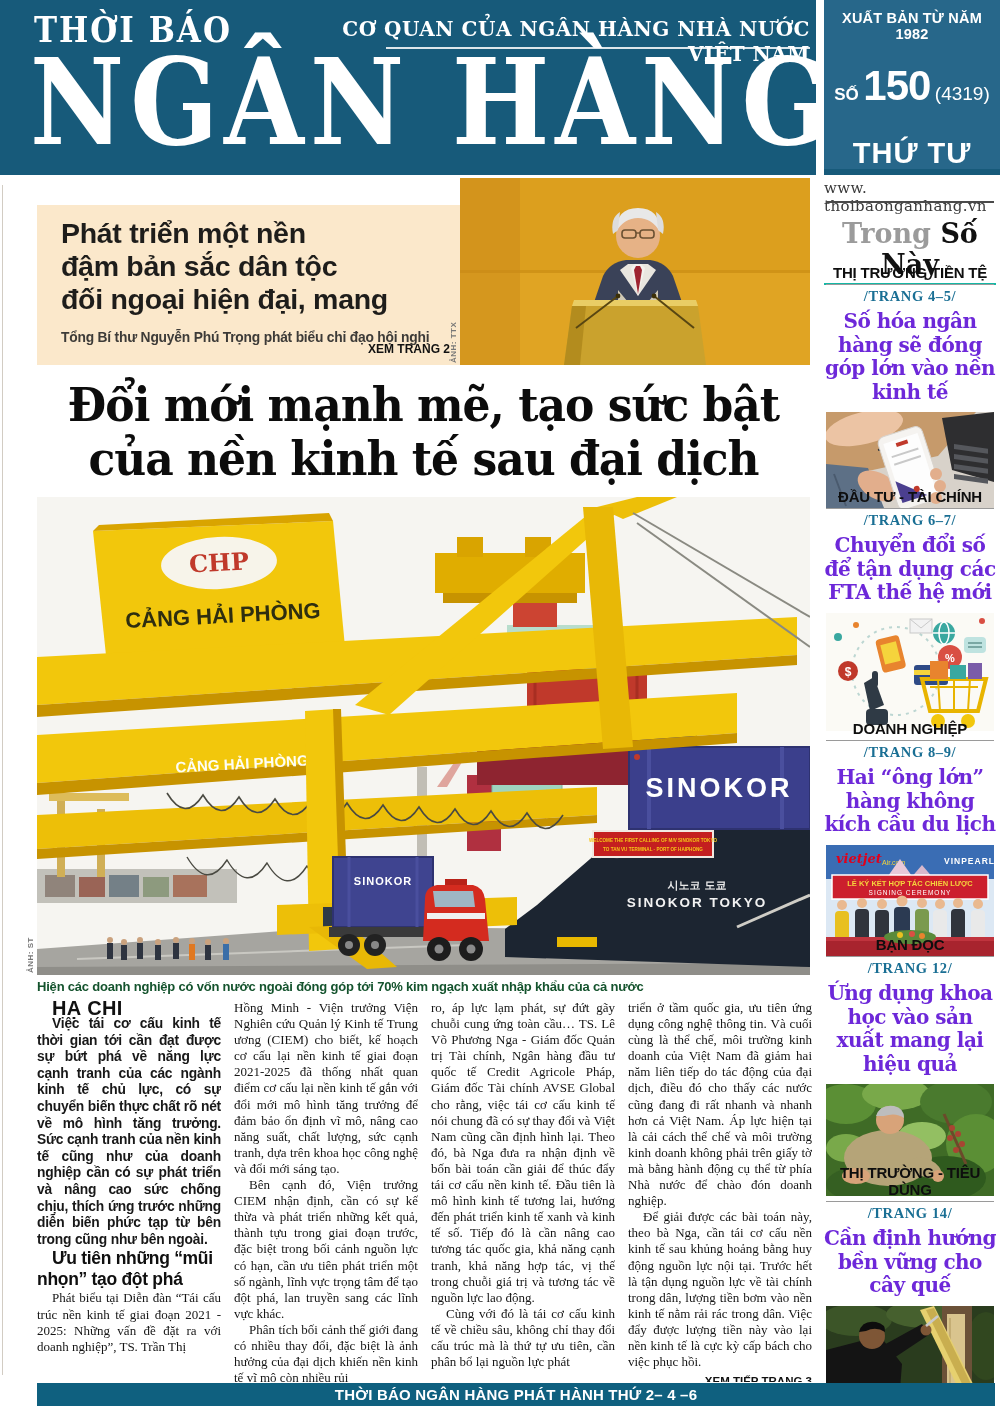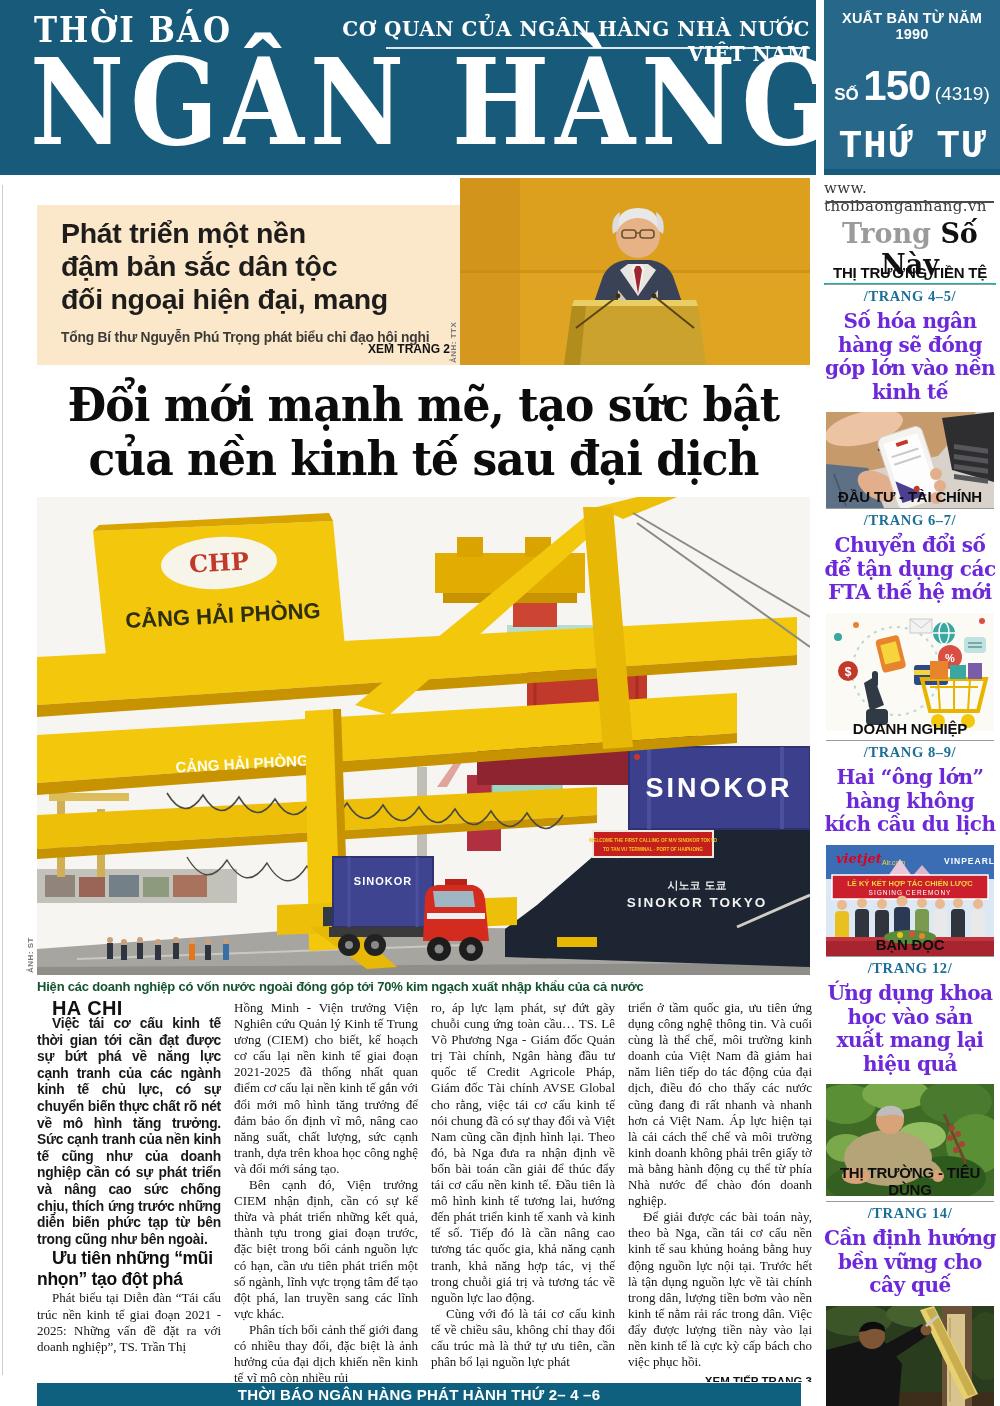--- a/index.html
+++ b/index.html
@@ -16,21 +16,21 @@
   .mast-title2{left:30px;top:40px;color:#fff;font-family:"DejaVu Serif",serif;font-weight:bold;
                font-size:103px;letter-spacing:6px;line-height:108px;transform:scale(1.0,1.16);transform-origin:left top;white-space:nowrap;}
   .mast-org{left:330px;top:16px;width:480px;text-align:right;color:#fff;font-family:"DejaVu Serif",serif;
             font-weight:bold;font-size:20px;letter-spacing:.5px;transform:scaleY(1.05);transform-origin:left top;}
   .mast-org-rule{left:386px;top:47px;width:424px;height:2px;background:rgba(255,255,255,.85);}
   .mr-since{margin-top:10px;font-family:"Liberation Sans",sans-serif;font-weight:bold;font-size:14.5px;letter-spacing:.2px;}
   .mr-issue{margin-top:16px;font-family:"Liberation Sans",sans-serif;line-height:56px;}
   .mr-issue .pre{font-size:17px;font-weight:bold;}
   .mr-issue .num{font-size:42px;font-weight:bold;letter-spacing:-1px;}
   .mr-issue .sub{font-size:19px;}
-  .mr-day{font-family:Liberation Mono, monospace;font-weight:bold;font-size:39px;letter-spacing:1px;margin-top:2px;}
+  .mr-day{font-family:Liberation Sans, sans-serif;font-weight:bold;font-size:29px;letter-spacing:1px;margin-top:14px;}
   .mr-date{font-family:"Liberation Sans",sans-serif;font-size:16.5px;margin-top:6px;letter-spacing:.3px;}
   .mr-price{font-family:"Liberation Sans",sans-serif;font-weight:bold;font-size:15px;margin-top:16px;letter-spacing:.2px;}
 
   .page-edge{left:2px;top:185px;width:1px;height:1190px;background:#d2ccc3;}
 
   
   .website{left:824px;top:179px;width:172px;font-family:"DejaVu Serif",serif;
            font-size:15px;color:#3a3a3a;letter-spacing:.4px;}
   .website-rule{left:826px;top:201px;width:168px;height:2px;background:#4a4a4a;}
   .tsn{left:824px;top:218px;width:172px;text-align:center;}
@@ -79,36 +79,36 @@
   
   .sec{left:824px;width:172px;text-align:center;}
   .sec-cat{font-family:"Liberation Sans",sans-serif;font-weight:bold;font-size:15px;letter-spacing:-.2px;color:#0e0e0e;}
   .sec-rule{height:1px;background:#9a9a9a;margin:3px 2px;}
   .sec-page{font-family:"Liberation Serif",serif;font-weight:bold;font-size:14.5px;color:#1a6f94;letter-spacing:.6px;}
   .sec-headline{margin-top:5px;font-family:"DejaVu Serif",serif;font-weight:bold;font-size:20px;
                 line-height:23.5px;color:#6d28d9;letter-spacing:-.5px;}
   .sec svg{display:block;margin:8px auto 0 auto;}
 
   
-  .footer-bar{left:37px;top:1383px;width:764px;height:23px;background:#0f607f;color:#fff;text-align:center;
+  .footer-bar{left:37px;top:1383px;width:958px;height:23px;background:#0f607f;color:#fff;text-align:center;
               font-family:"Liberation Sans",sans-serif;font-weight:bold;font-size:15px;line-height:23px;letter-spacing:.2px;}
 </style>
 </head>
 <body>
 
 <div class="page">
 
   <div class="abs masthead">
     <div class="abs mast-gap"></div>
     <div class="abs mast-title1">THỜI BÁO</div>
     <div class="abs mast-title2">NGÂN HÀNG</div>
     <div class="abs mast-org">CƠ QUAN CỦA NGÂN HÀNG NHÀ NƯỚC VIỆT NAM</div>
     <div class="abs mast-org-rule"></div>
     <div class="abs mast-right">
-      <div class="mr-since">XUẤT BẢN TỪ NĂM 1990</div>
+      <div class="mr-since">XUẤT BẢN TỪ NĂM 1982</div>
       <div class="mr-issue">
         <span class="pre">SỐ</span>
         <span class="num">150</span>
         <span class="sub">(4319)</span>
       </div>
       <div class="mr-day">THỨ TƯ</div>
       <div class="mr-date">RA NGÀY 15/12/2021</div>
       <div class="mr-price">GIÁ: 5.500 VND</div>
     </div>
   </div>

